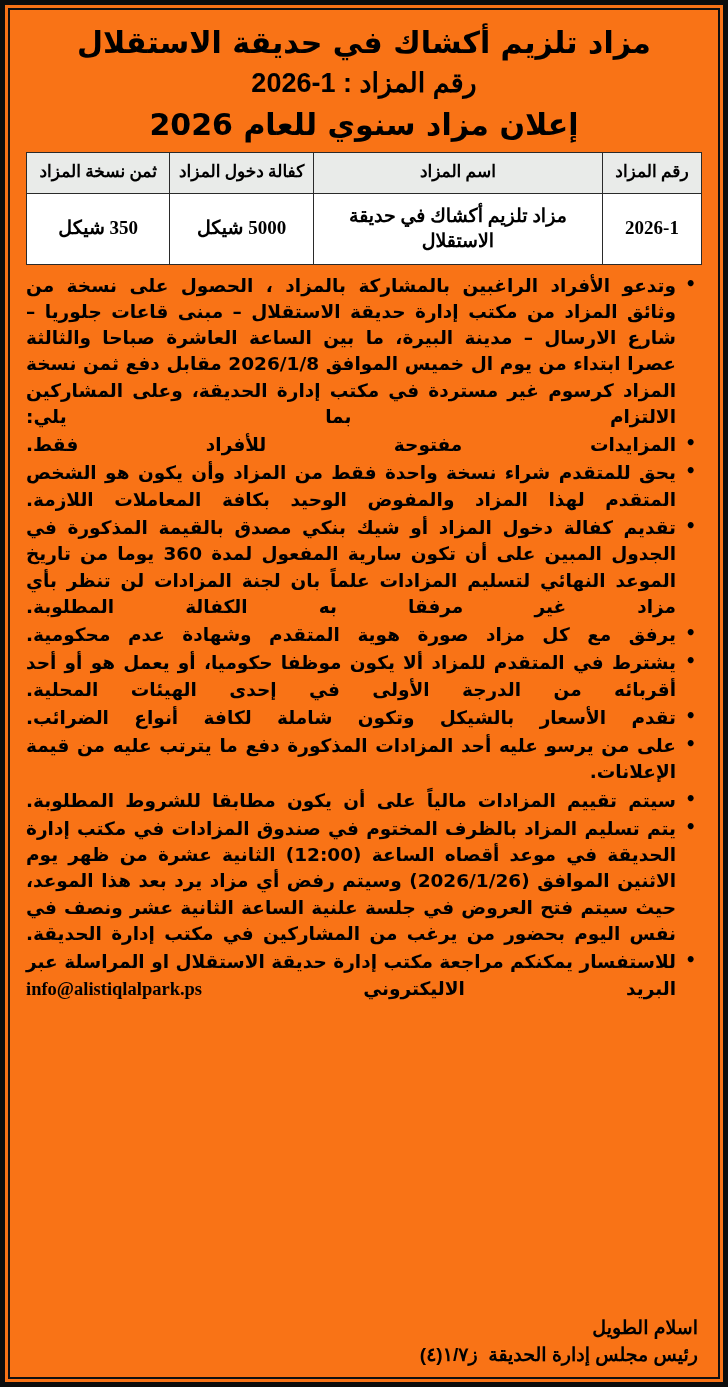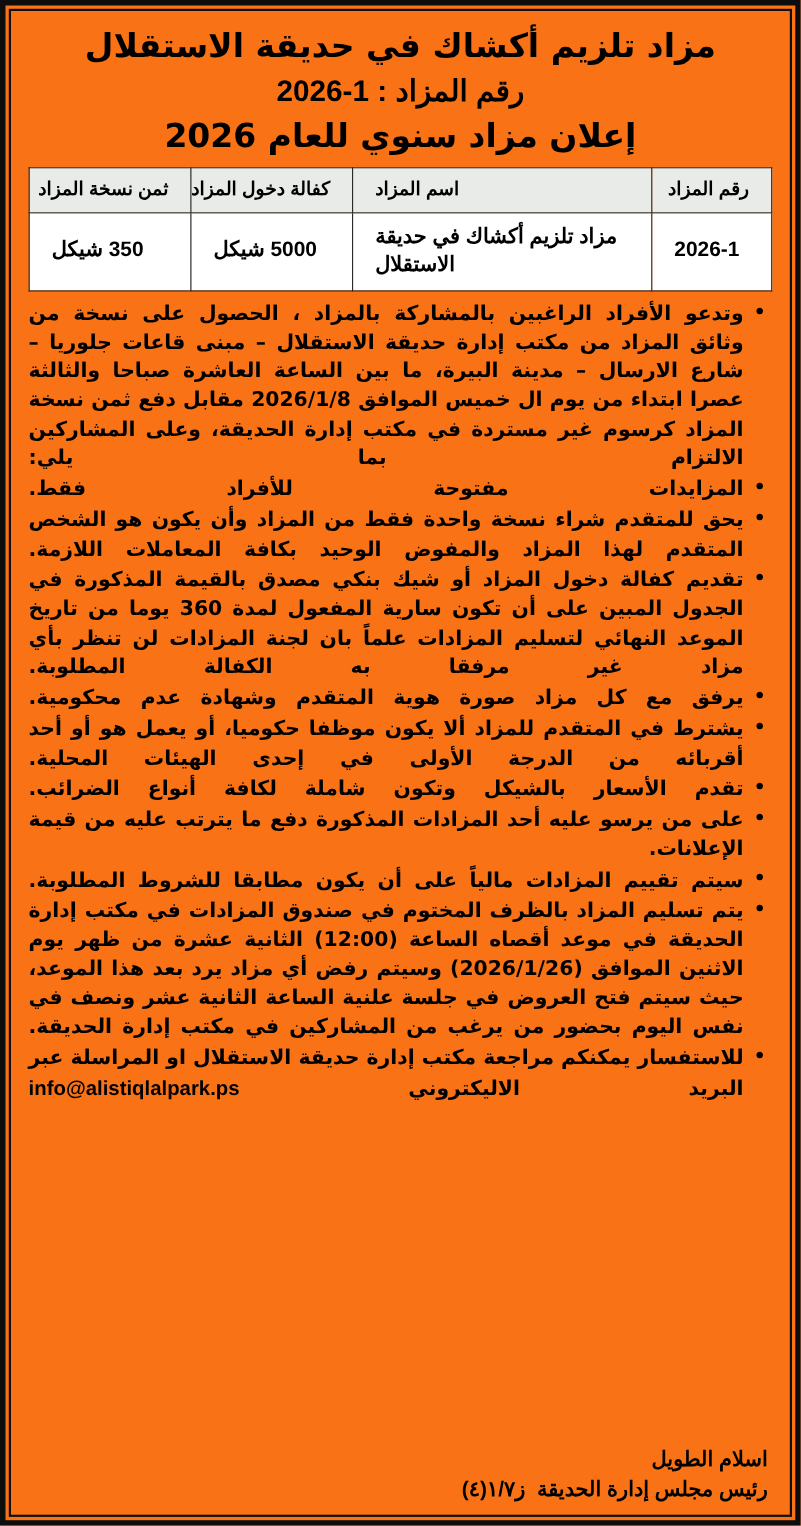--- a/index.html
+++ b/index.html
@@ -79,25 +79,25 @@
   table.auction-table {
     direction: rtl;
     width: 100%;
     border-collapse: collapse;
     margin: 2px 0 8px 0;
     table-layout: fixed;
   }
   table.auction-table th,
   table.auction-table td {
     border: 1.5px solid #2a2a2a;
-    font-family: Liberation Sans, sans-serif;
-    font-weight: bold;
-    text-align: left;
+    font-family: Liberation Serif, serif;
+    font-weight: bold;
+    text-align: center;
     vertical-align: middle;
-    padding: 4px 20px;
+    padding: 4px 5px;
   }
   table.auction-table thead th {
     background: #e9ebe9;
     font-size: 17px;
     line-height: 1.2;
     height: 32px;
     white-space: nowrap;
   }
   table.auction-table tbody td {
     background: #ffffff;
@@ -170,21 +170,21 @@
   }
   .sig-right {
     width: 33%;
     text-align: left;
     white-space: nowrap;
   }
   .email-ltr {
     direction: ltr;
     unicode-bidi: embed;
     display: inline-block;
-    font-family: Liberation Sans, sans-serif;
+    font-family: Liberation Serif, serif;
     font-weight: bold;
   }
 </style>
 </head>
 <body>
 
 <div class="poster">
   <div class="poster-inner">
 
     <div class="title-block">

